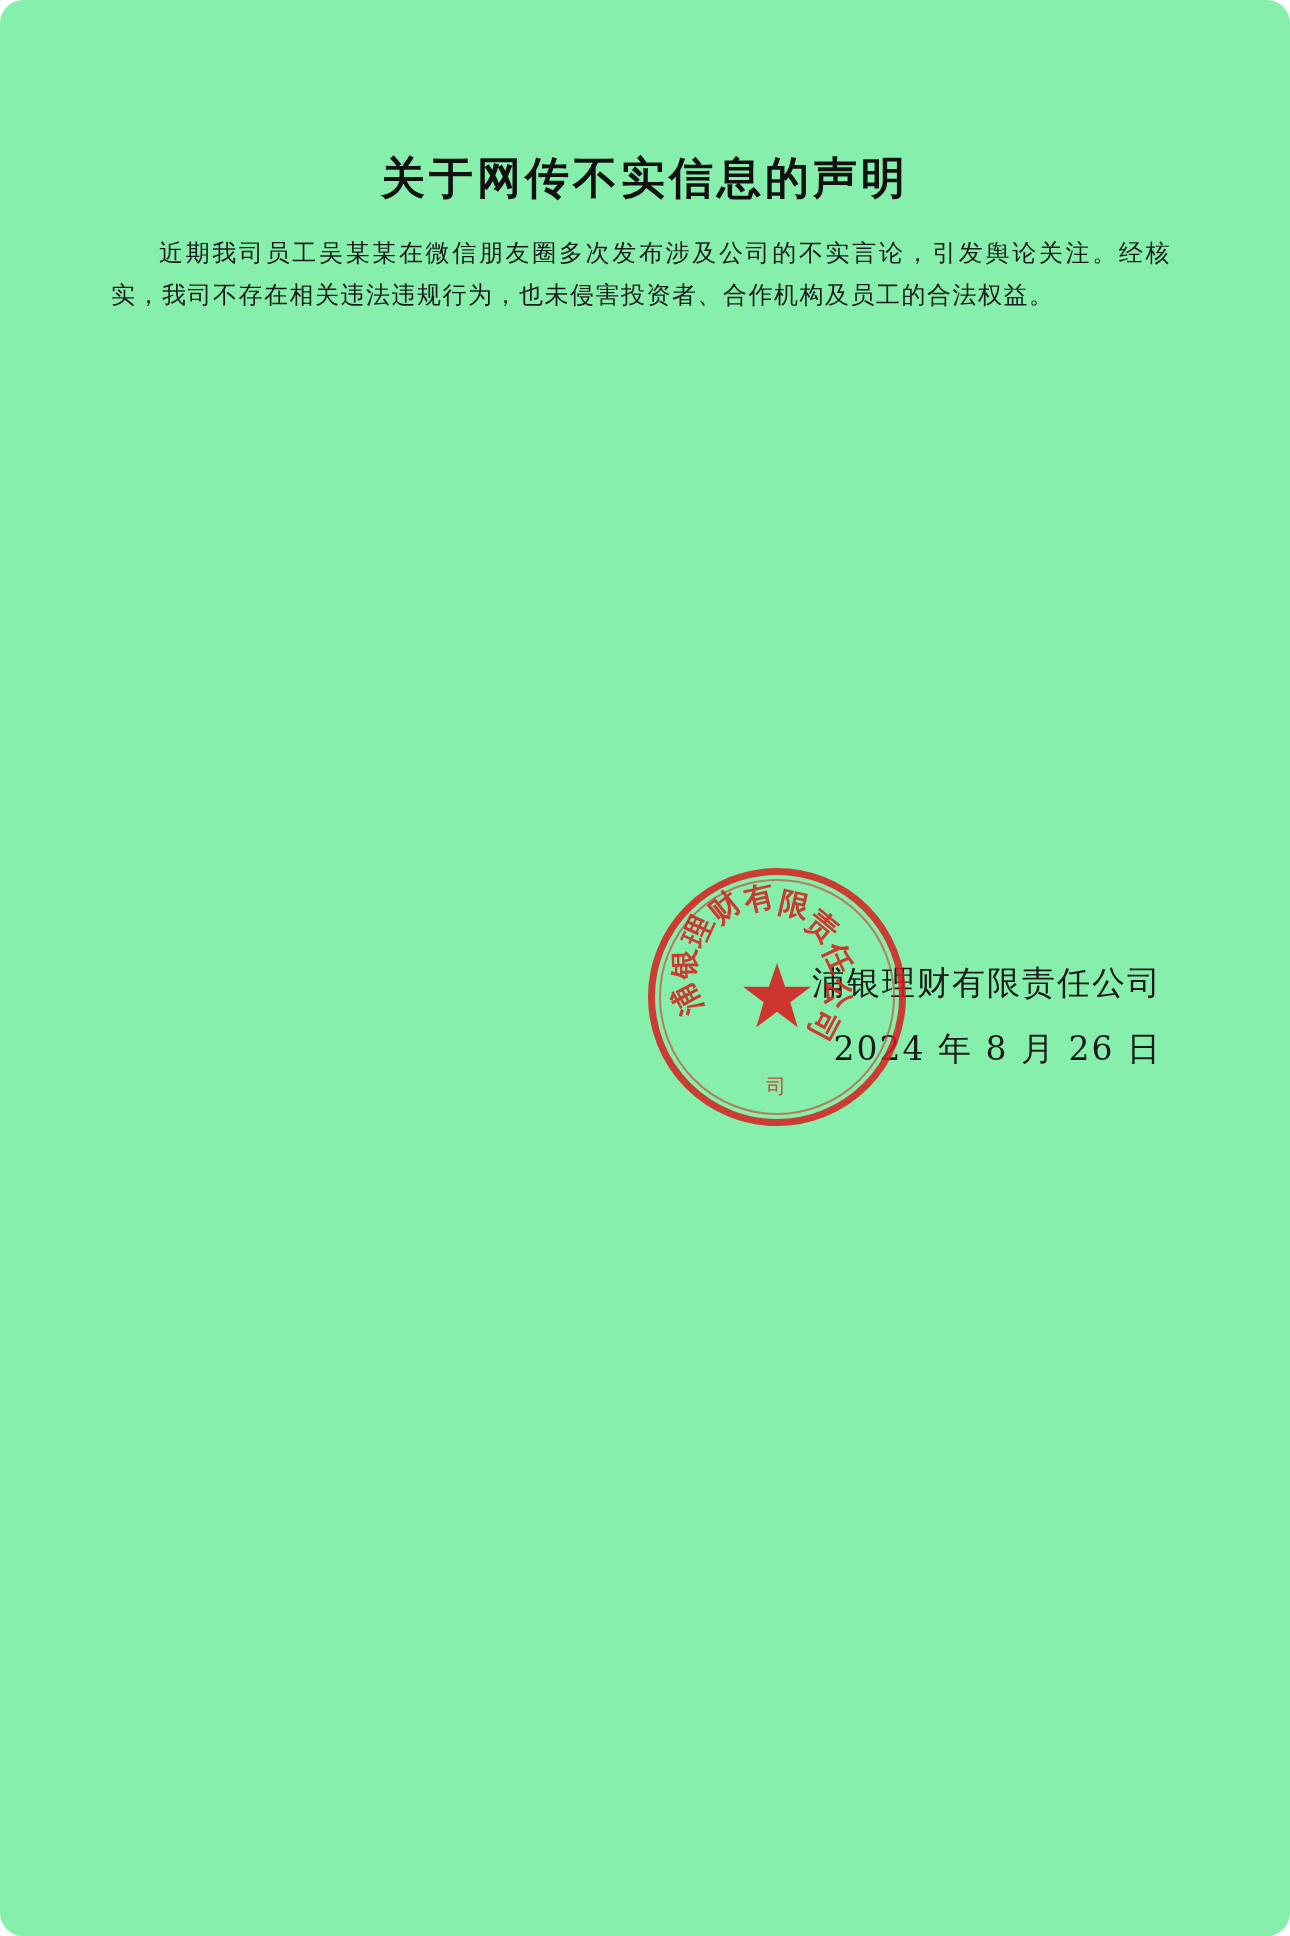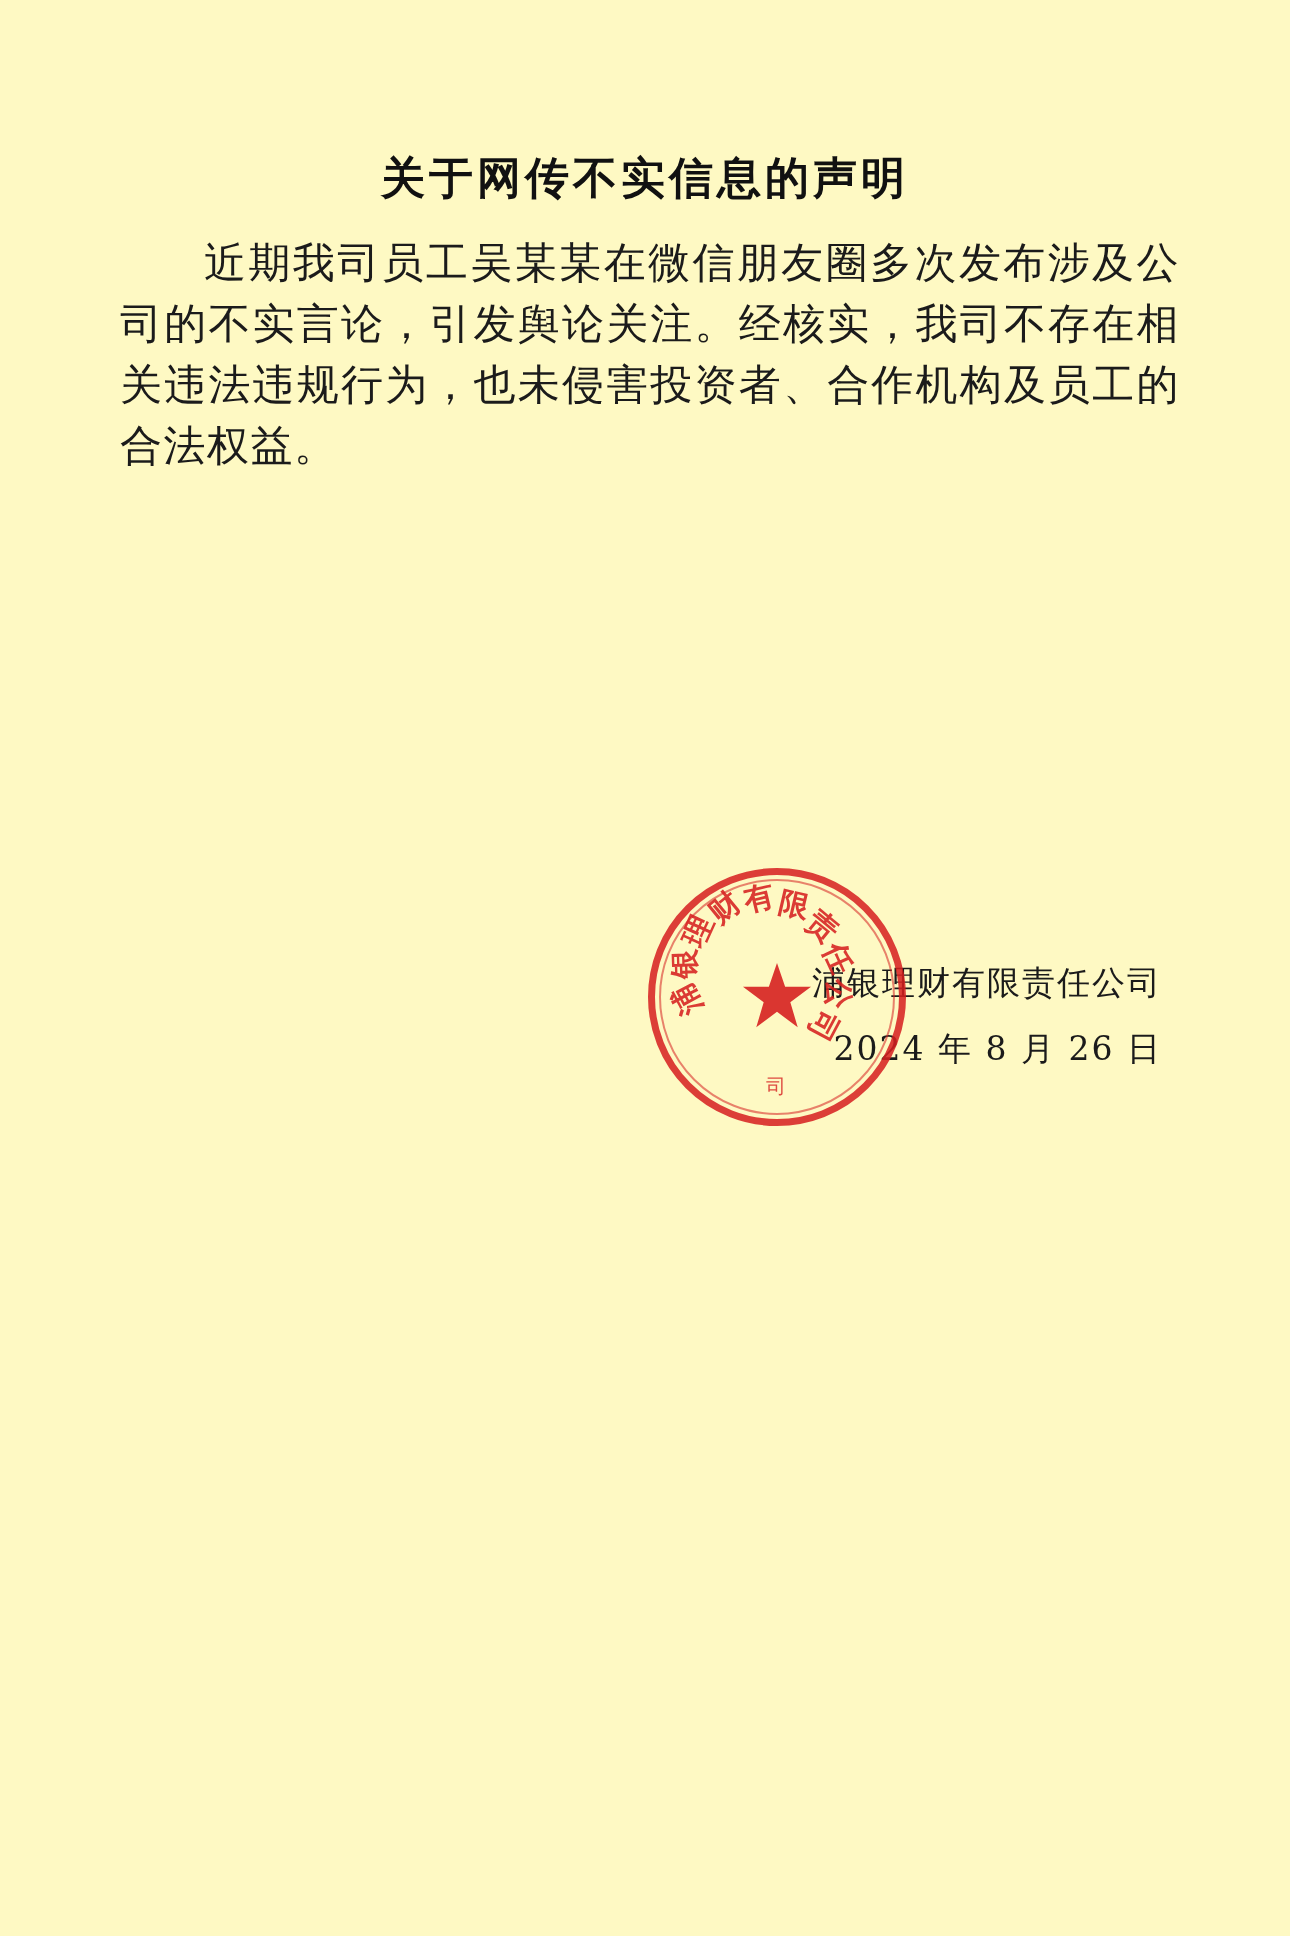--- a/index.html
+++ b/index.html
@@ -12,43 +12,44 @@
     height: 1936px;
     position: relative;
     font-family: "DejaVu Serif", "Liberation Serif", serif;
     color: #1a1a1a;
     overflow: hidden;
   }
 
   .page {
     position: absolute;
     inset: 0;
-    background: #fef9c3;
+    background: #86efac;
+    border-radius: 23px;
   }
 
   .doc-title {
     position: absolute;
     top: 120px;
     left: 0;
     right: 0;
     text-align: center;
     font-size: 44px;
     font-weight: bold;
     letter-spacing: 4px;
     color: #111111;
     font-family: "DejaVu Serif", "Liberation Serif", serif;
   }
 
   .body-text {
     position: absolute;
     top: 232px;
-    left: 120px;
+    left: 111px;
     width: 1060px;
-    font-size: 42px;
-    line-height: 61px;
+    font-size: 24px;
+    line-height: 42px;
     letter-spacing: 1.5px;
     color: #1b1b1b;
     text-align: justify;
     text-justify: inter-ideograph;
   }
 
   .para {
     margin: 0 0 8px 0;
     text-indent: 2em;
   }

